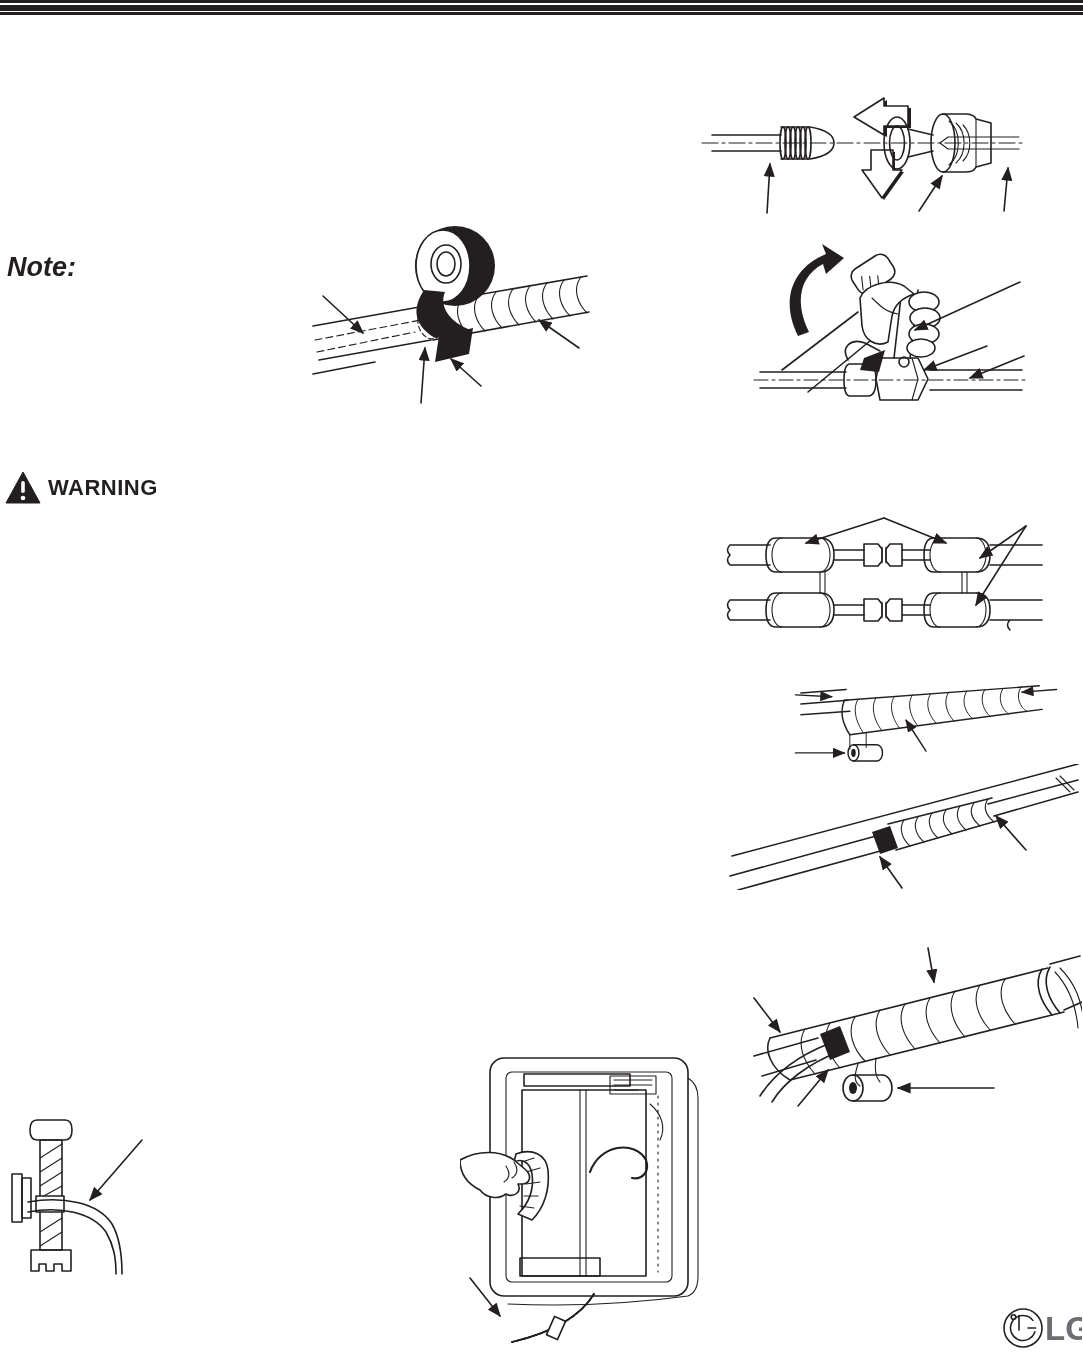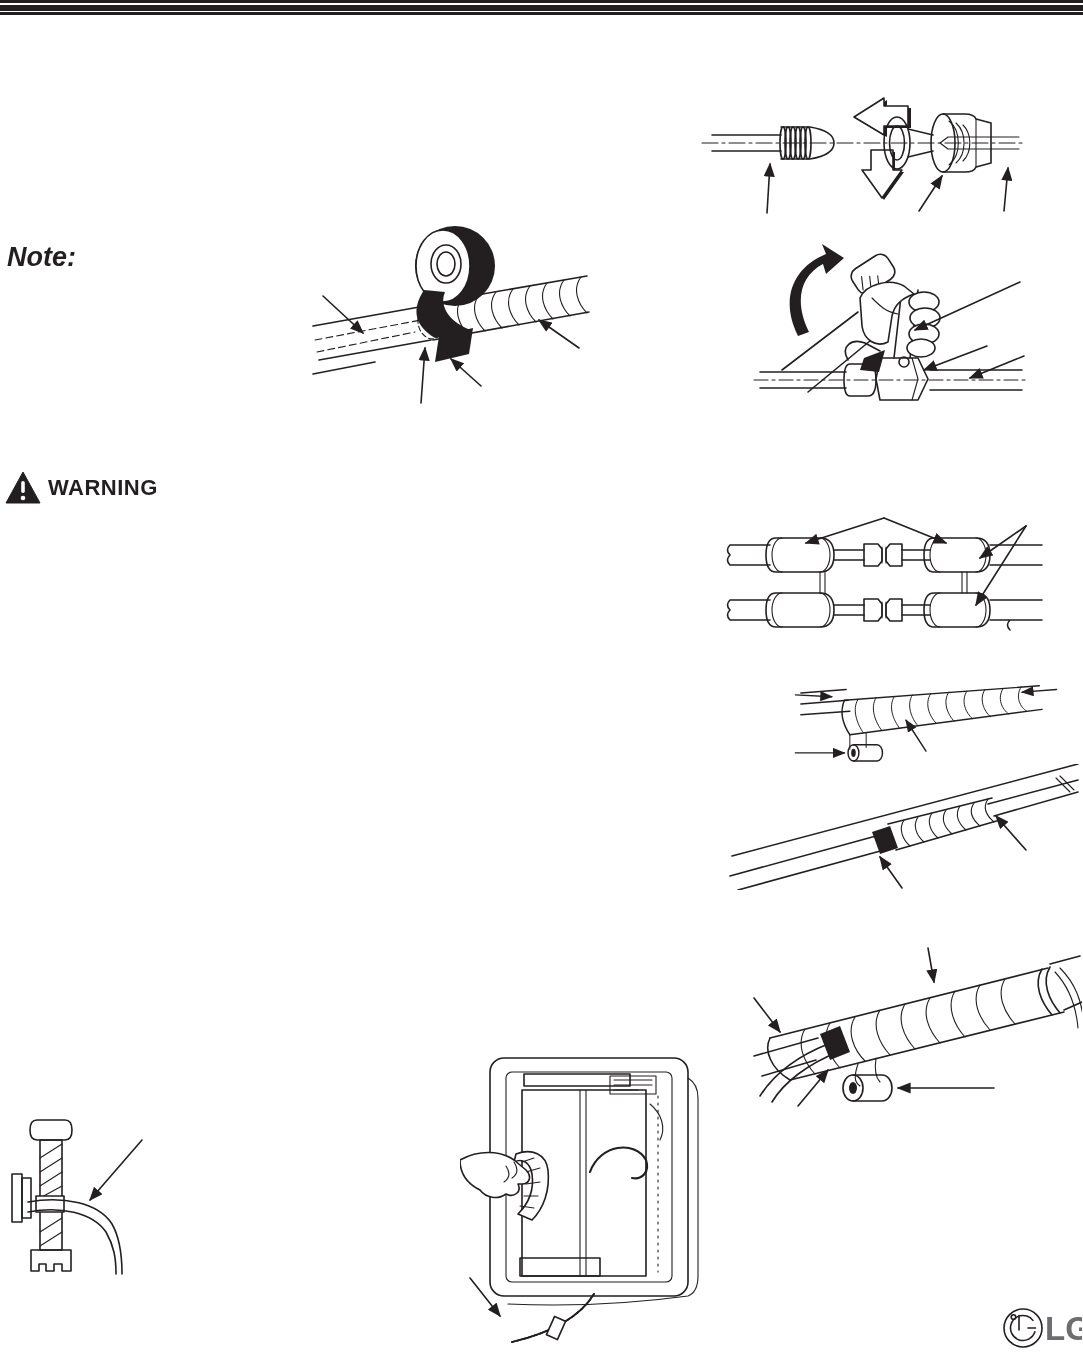--- a/index.html
+++ b/index.html
@@ -1,19 +1,19 @@
 <!DOCTYPE html>
 <html><head>
 <meta charset="utf-8">
 <style>
   html,body{margin:0;padding:0;background:#e8e8e8;}
   #page{position:relative;width:1083px;height:1355px;background:#ffffff;overflow:hidden;
         font-family:"Liberation Sans",sans-serif;color:#231f20;}
   .bar{position:absolute;left:0;width:100%;background:#231f20;}
-  #note-heading{position:absolute;left:7px;top:242px;font-size:27px;font-weight:bold;font-style:italic;
+  #note-heading{position:absolute;left:7px;top:252px;font-size:27px;font-weight:bold;font-style:italic;
         letter-spacing:0px;}
   #warning-heading{position:absolute;left:5px;top:471px;display:flex;align-items:center;gap:7px;}
   #warning-heading .wtxt{font-size:22px;font-weight:800;letter-spacing:0.5px;}
   .fig{position:absolute;}
   .fig svg{display:block;width:100%;height:100%;}
   .fig path,.fig line,.fig ellipse,.fig circle,.fig rect,.fig polygon{
         fill:none;stroke:#231f20;stroke-width:1.6;stroke-linecap:round;stroke-linejoin:round;}
   .fig .fb{fill:#231f20;stroke:none;}
   .fig .fw{fill:#ffffff;stroke:#231f20;}
   .fig .thin{stroke-width:1.1;}

